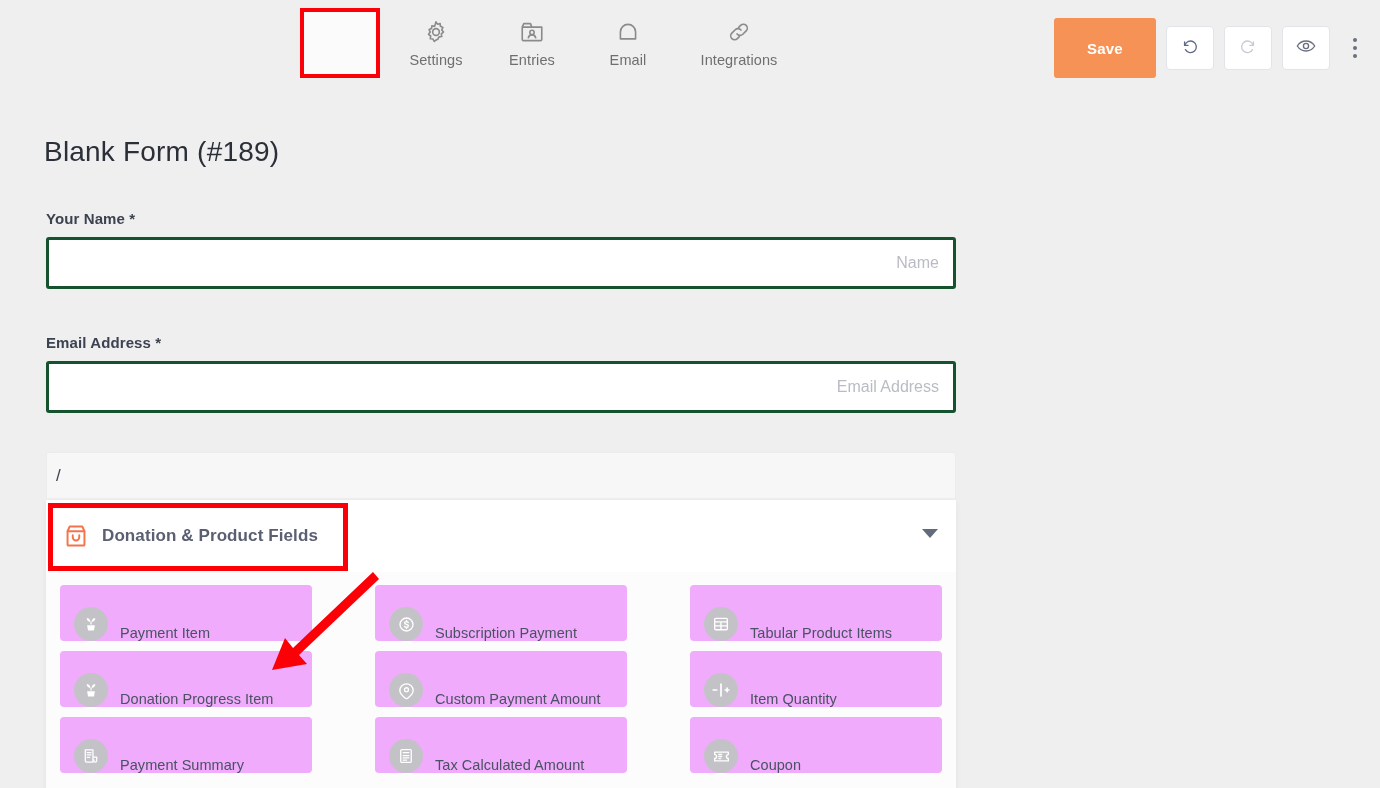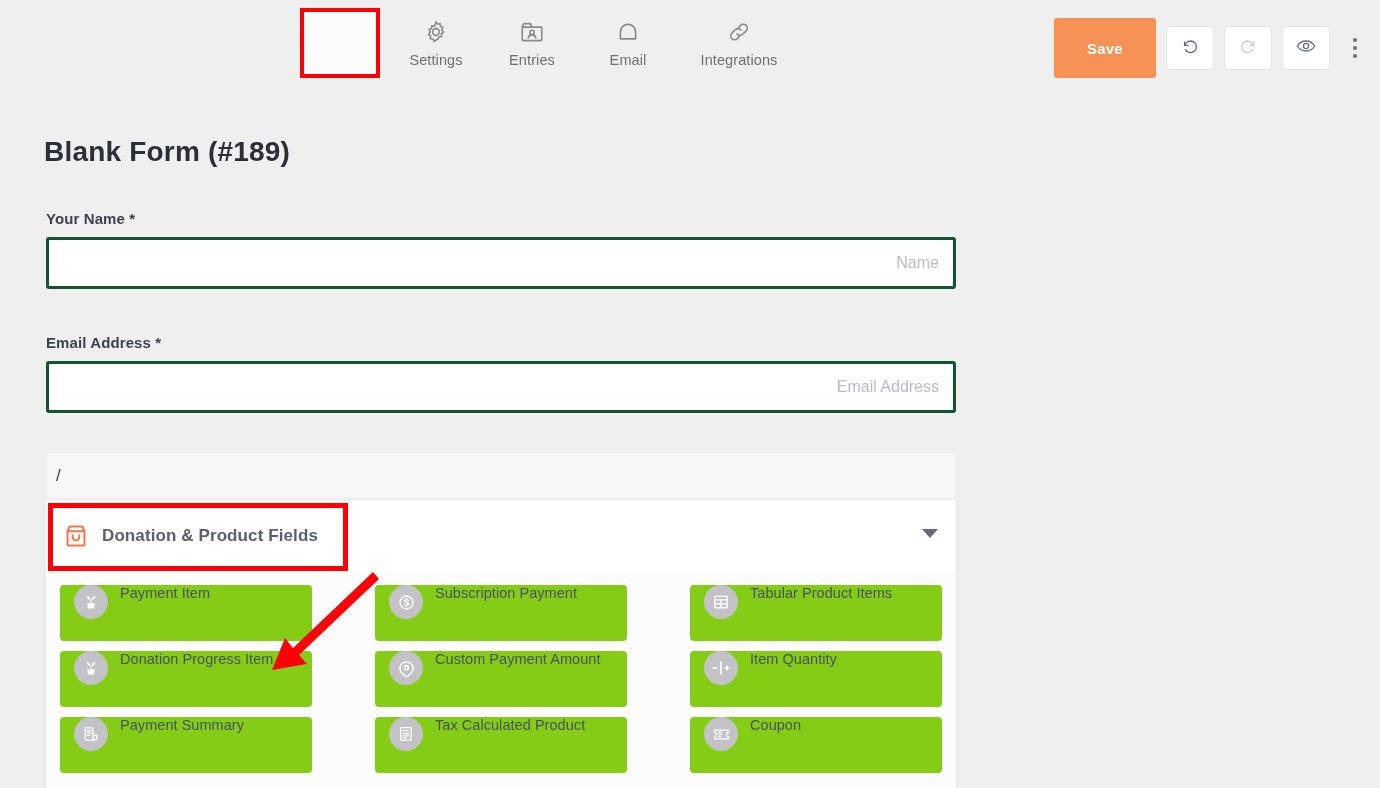--- a/index.html
+++ b/index.html
@@ -110,21 +110,21 @@
     width: 4px; height: 4px;
     border-radius: 50%;
     background: #6a7080;
   }
 
   
   #form-title {
     position: absolute;
     left: 44px; top: 136px;
     font-size: 28px;
-    font-weight: bold;
+    font-weight: normal;
     color: #2b2f38;
     letter-spacing: .2px;
   }
 
   .field-block { position: absolute; left: 46px; width: 910px; }
   .field-label {
     font-size: 15px;
     font-weight: bold;
     color: #3c4250;
     margin-bottom: 10px;
@@ -214,24 +214,24 @@
     grid-template-columns: 252px 252px 252px;
     column-gap: 63px;
     row-gap: 10px;
     grid-auto-rows: 56px;
     padding: 13px 0 0 14px;
     box-sizing: border-box;
     overflow: hidden;
   }
   .field-card {
     width: 252px; height: 56px;
-    background: #84cc16;
+    background: #f0abfc;
     border-radius: 4px;
     display: flex;
-    align-items: flex-start;
+    align-items: flex-end;
     padding-left: 14px;
     box-sizing: border-box;
     cursor: pointer;
   }
   .field-card .card-icon {
     width: 34px; height: 34px;
     border-radius: 50%;
     background: #c3c3c7;
     flex: none;
     margin-right: 12px;
@@ -470,21 +470,21 @@
       <span class="card-label">Payment Summary</span>
     </div>
 
     <div class="field-card">
       <span class="card-icon">
         <svg width="18" height="18" viewBox="0 0 24 24" fill="none" stroke="#ffffff" stroke-width="1.7">
           <rect x="5" y="3.4" width="14" height="17.2" rx="1.4"></rect>
           <path d="M8.2 7.4h7.6M8.2 11.4h7.6M8.2 14.6h7.6M8.2 17.4h4.6" stroke-linecap="round"></path>
         </svg>
       </span>
-      <span class="card-label">Tax Calculated Product</span>
+      <span class="card-label">Tax Calculated Amount</span>
     </div>
 
     <div class="field-card">
       <span class="card-icon">
         <svg width="19" height="19" viewBox="0 0 24 24" fill="none" stroke="#ffffff" stroke-width="1.7">
           <path d="M3.4 6.4h17.2v3.2a2.4 2.4 0 000 4.8v3.2H3.4v-3.2a2.4 2.4 0 000-4.8z" stroke-linejoin="round"></path>
           <path d="M8.6 9.4h3.6M8.6 12h3.6M8.6 14.6h2.4" stroke-linecap="round"></path>
         </svg>
       </span>
       <span class="card-label">Coupon</span>

